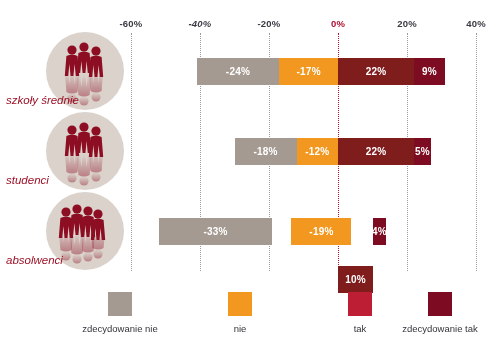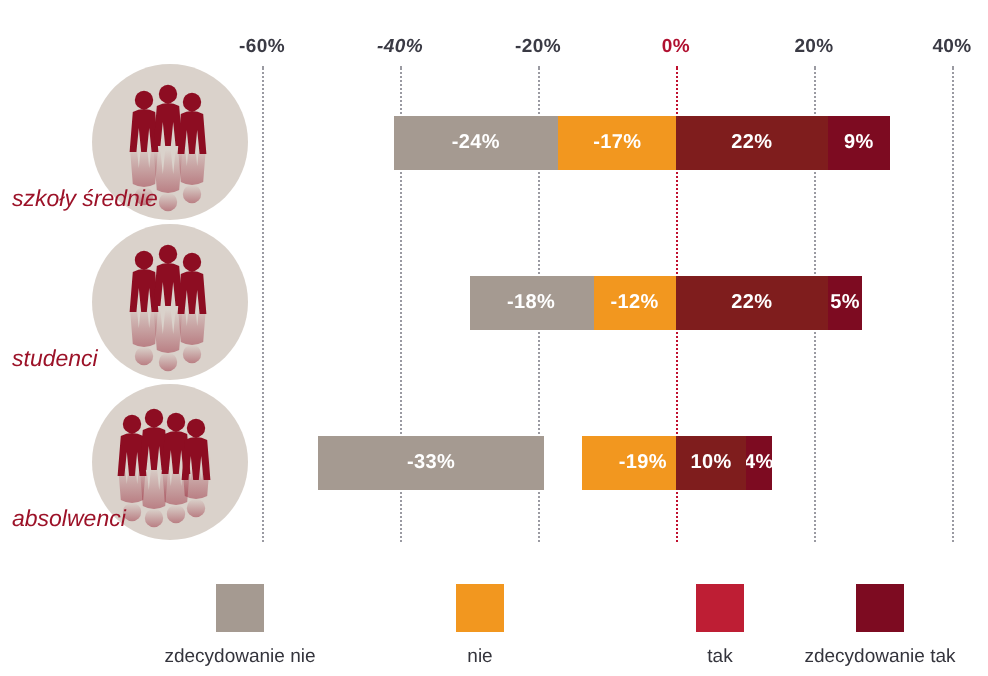--- a/index.html
+++ b/index.html
@@ -246,21 +246,21 @@
                 <path d="M36.4,25 q5.6,-3 11.2,0 l1.6,20 -3.4,0 -1.2,-12 -1.2,12 -2.8,0 -1.2,-12 -1.2,12 -3.4,0 z"></path>
                 <circle cx="52" cy="22" r="4.6"></circle>
                 <path d="M46.4,28 q5.6,-3 11.2,0 l1.6,20 -3.4,0 -1.2,-12 -1.2,12 -2.8,0 -1.2,-12 -1.2,12 -3.4,0 z"></path>
               </g>
             </svg></div>
         </div>
         <div class="row-label" style="top: 62px;">absolwenci</div>
         <div class="bar" style="top: 26px; left: 0px; width: 494px;">
           <div class="seg seg-s1" style="left: 272.45px; width: 60px; margin-left: 19px;">-19%</div>
           <div class="seg seg-s0" style="left: 158.6px; width: 113.85px;">-33%</div>
-          <div class="seg seg-s2" style="left: 338px; width: 35px;">10%</div>
+          <div class="seg seg-s2" style="left: 338px; width: 35px; margin-top: 48px;">10%</div>
           <div class="seg seg-s3" style="left: 372.5px; width: 13.8px;">4%</div>
         </div>
       </div>
     </div>
 
   <div class="legend" id="legend">
       <div class="legend-item" style="left: 60px;">
         <div class="legend-swatch" style="background: rgb(165, 154, 145);"></div>
         <div class="legend-text">zdecydowanie nie</div>
       </div>

